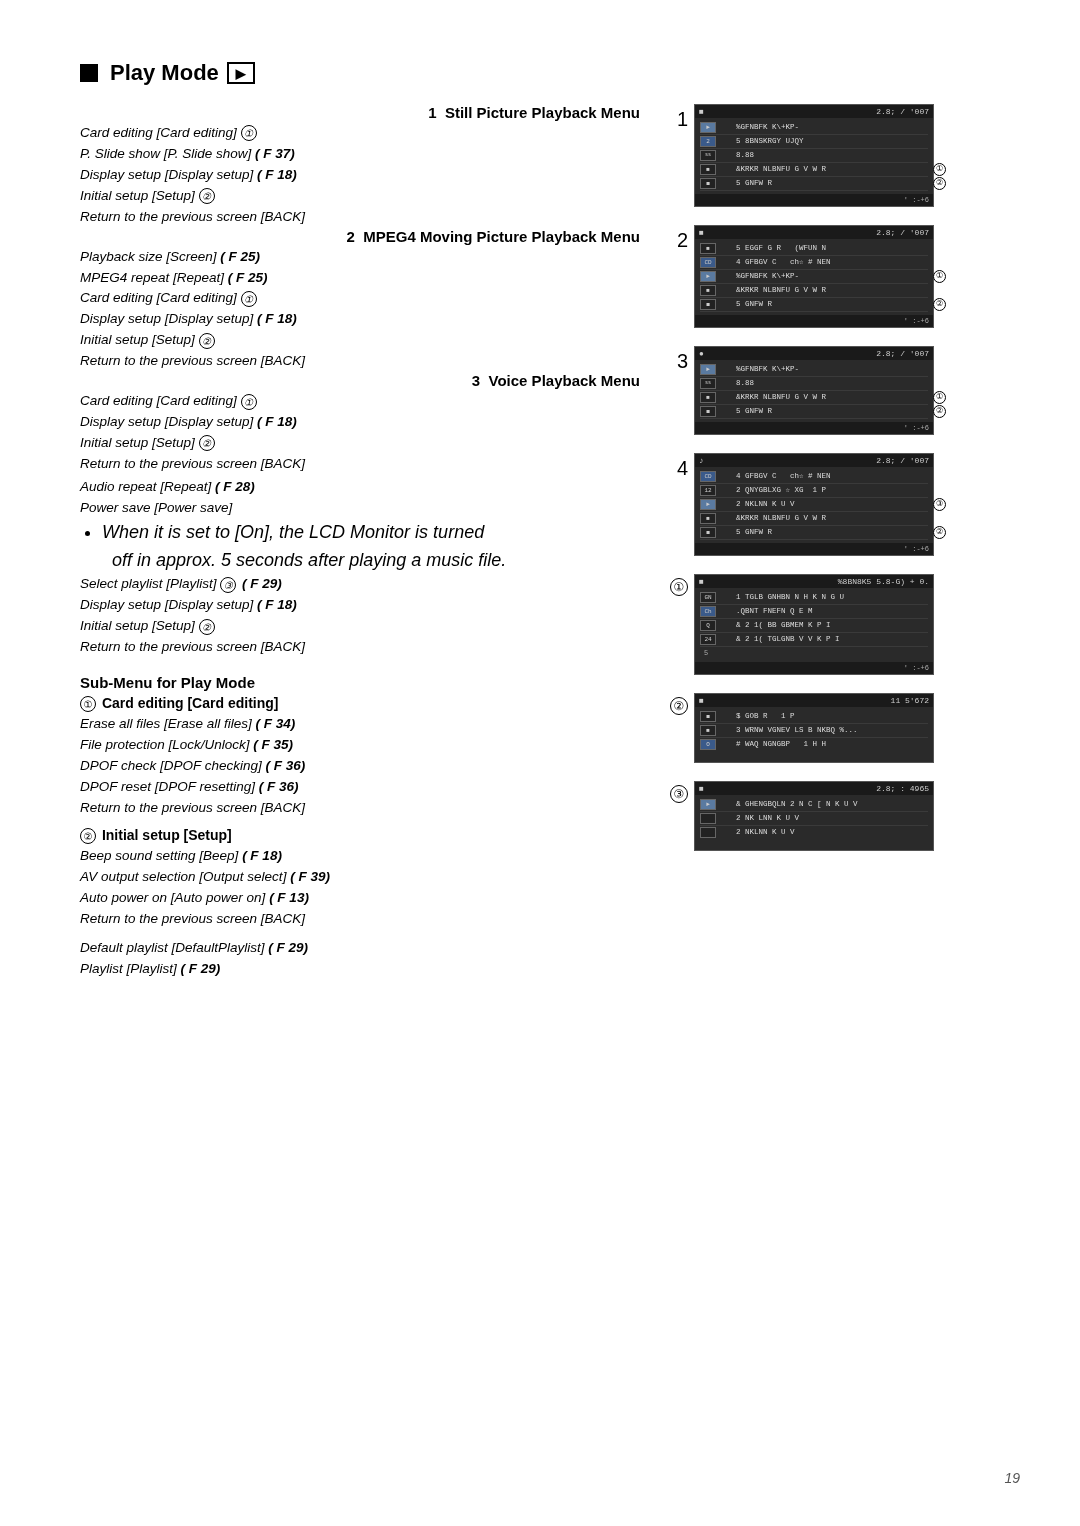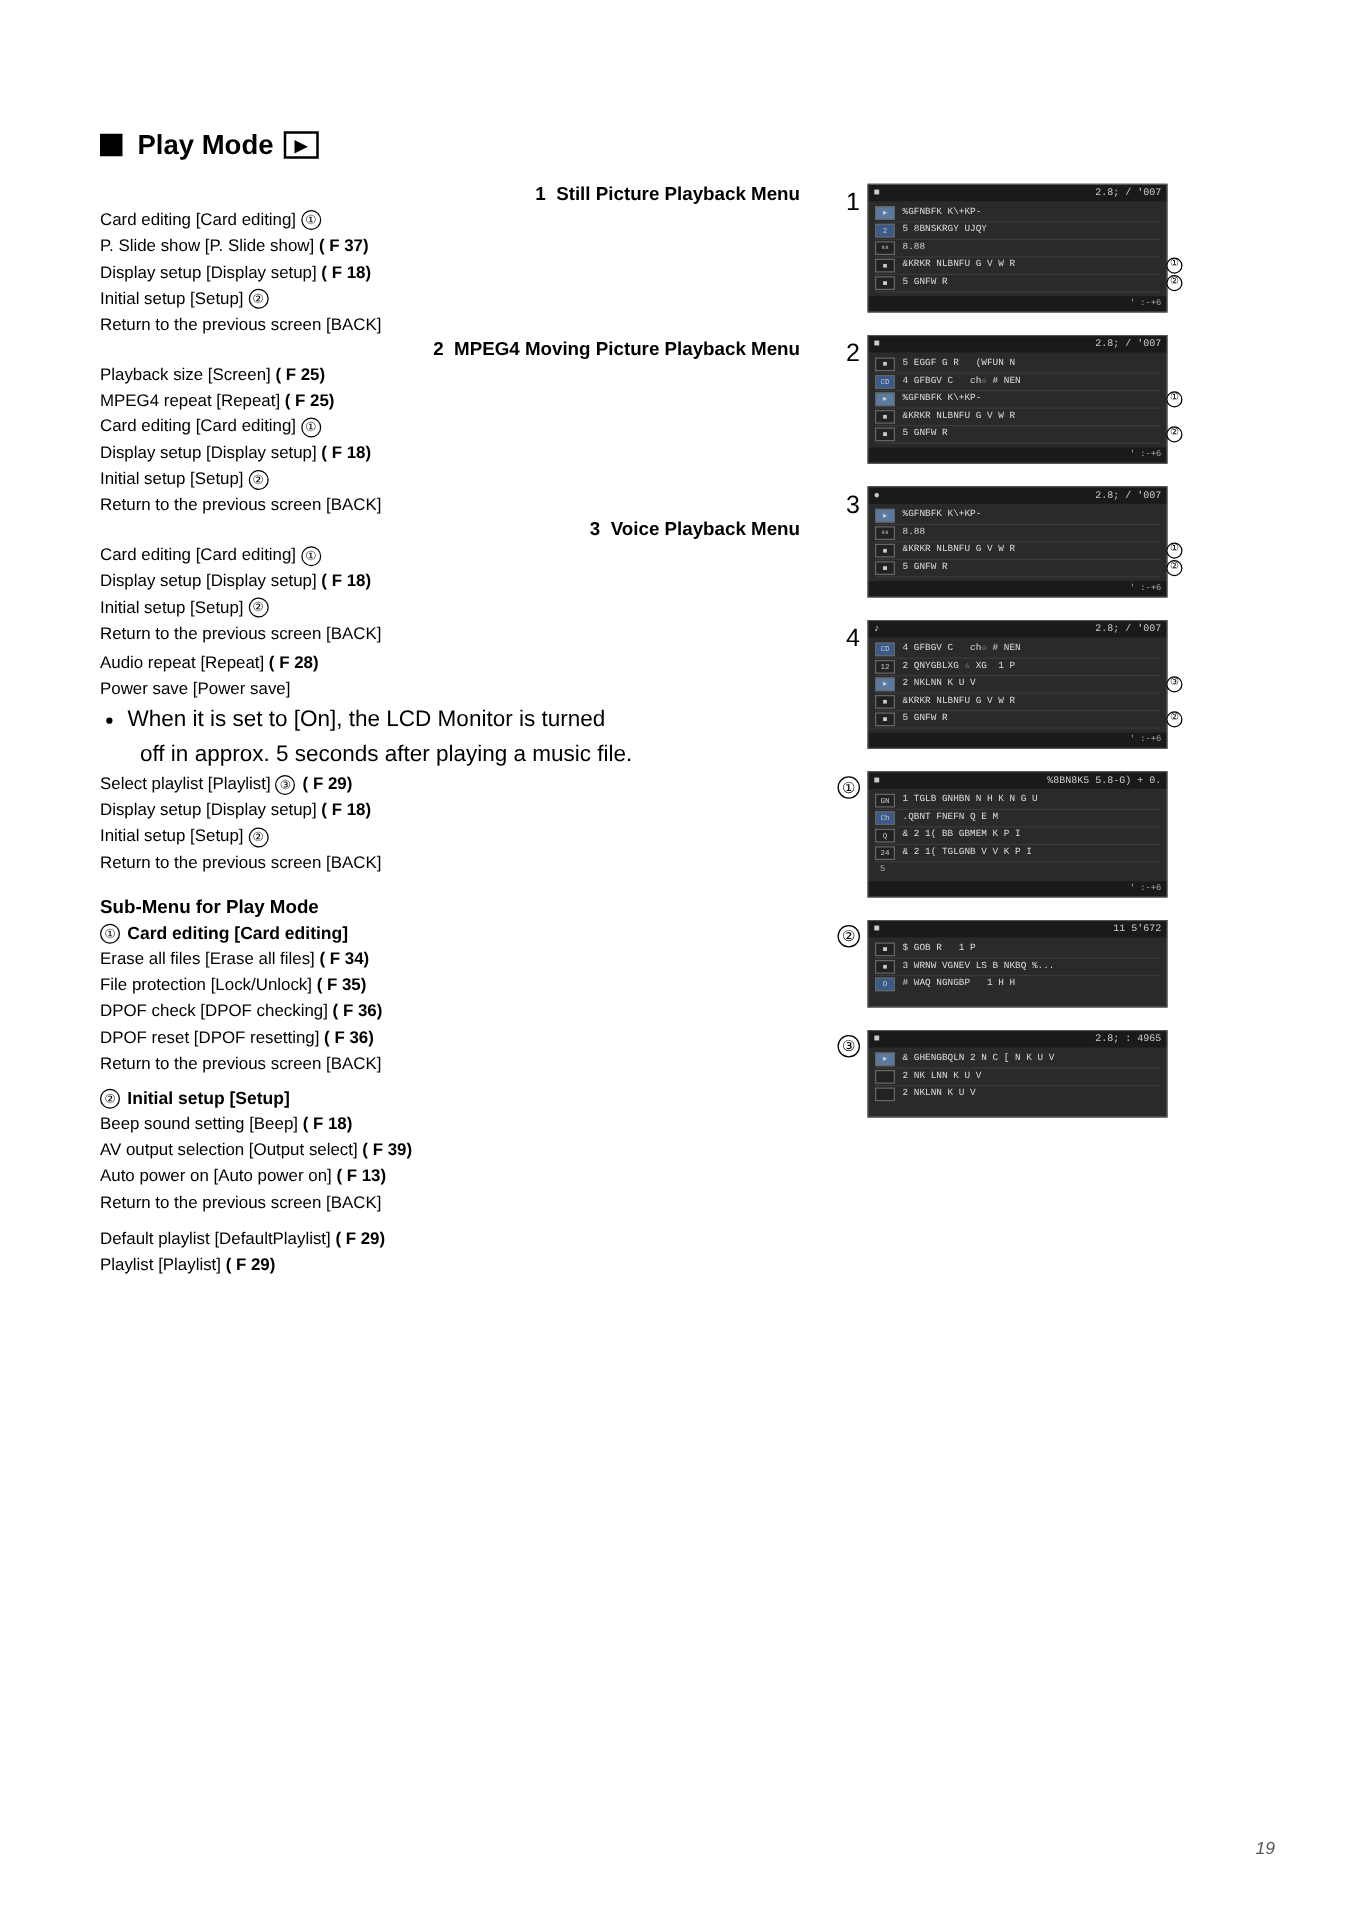--- a/index.html
+++ b/index.html
@@ -13,21 +13,20 @@
       padding: 60px 60px 60px 80px;
     }
 
     .page-title {
       font-size: 22px;
       font-weight: bold;
       margin-bottom: 18px;
       display: flex;
       align-items: center;
       gap: 8px;
-      margin-top: 43px;
     }
     .play-icon-box {
       display: inline-flex;
       align-items: center;
       justify-content: center;
       width: 28px;
       height: 22px;
       border: 2px solid #000;
       font-size: 13px;
     }
@@ -61,20 +60,21 @@
     .section-title {
       font-weight: bold;
       font-size: 15px;
     }
 
     .section-body {
       margin-left: 0;
       margin-top: 2px;
       line-height: 1.55;
       font-size: 13.5px;
+      font-style: italic;
     }
 
     .bold { font-weight: bold; }
 
     .sub-section-title {
       font-size: 15px;
       font-weight: bold;
       margin-top: 16px;
       margin-bottom: 4px;
     }
@@ -131,21 +131,21 @@
       color: #ccc;
       font-size: 8px;
       padding: 2px 4px;
       margin: -4px -5px 3px -5px;
       display: flex;
       justify-content: space-between;
     }
     .screen-row {
       display: flex;
       align-items: center;
-      gap: 6px;
+      gap: 20px;
       padding: 1px 0;
       font-size: 8px;
       line-height: 1.3;
       border-bottom: 1px solid #3a3a3a;
     }
     .screen-row:last-child { border-bottom: none; }
     .screen-icon {
       width: 16px;
       height: 11px;
       background: #444;

